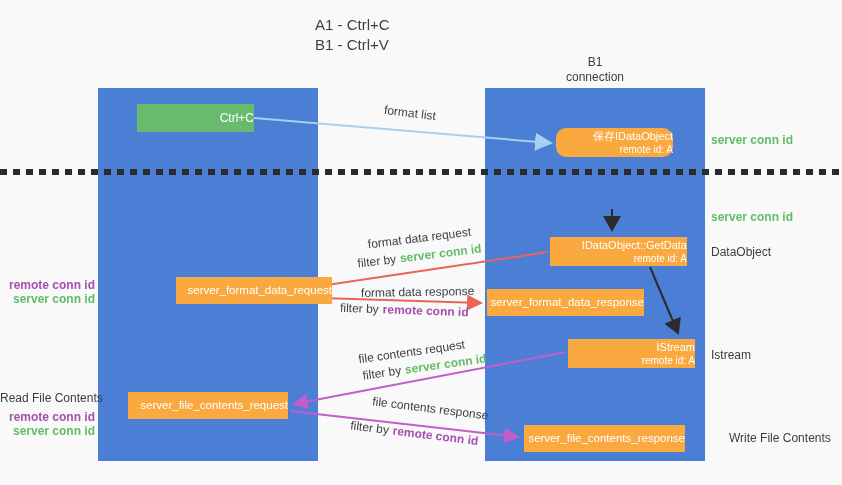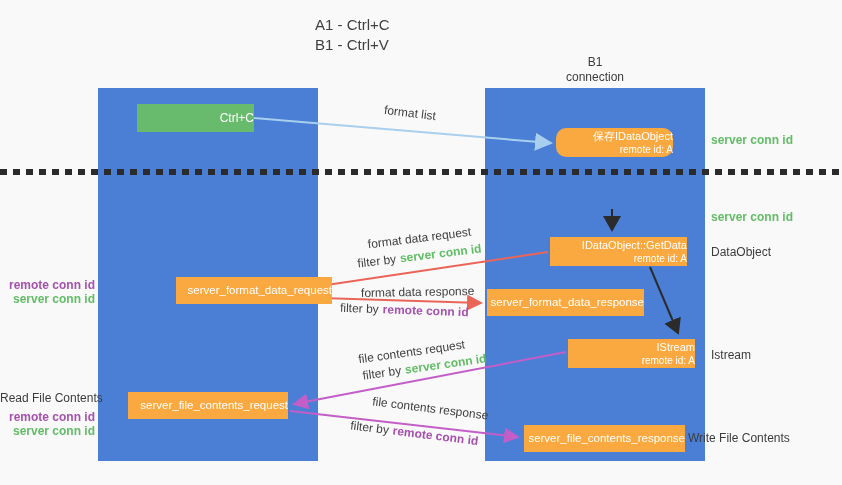--- a/index.html
+++ b/index.html
@@ -142,21 +142,21 @@
     <span>file contents response</span>
   </div>
   <div class="abs flow-label" style="left:350px;top:426px;width:125px;transform:rotate(7deg);">
     <span class="fb">filter by</span><span class="purple-t">remote conn id</span>
   </div>
 
   <div class="abs side-label green-t" style="left:711px;top:133px;">server conn id</div>
   <div class="abs side-label green-t" style="left:711px;top:210px;">server conn id</div>
   <div class="abs side-label" style="left:711px;top:245px;">DataObject</div>
   <div class="abs side-label" style="left:711px;top:348px;">Istream</div>
-  <div class="abs side-label" style="left:688px;top:431px;">Write File Contents</div>
+  <div class="abs side-label" style="left:729px;top:431px;">Write File Contents</div>
 
   <div class="abs side-label left-stack" style="top:278px;">
     <div class="purple-t">remote conn id</div>
     <div class="green-t">server conn id</div>
   </div>
   <div class="abs side-label left-stack" style="top:391px;">
     <div>Read File Contents</div>
     <div class="purple-t" style="margin-top:5px;">remote conn id</div>
     <div class="green-t">server conn id</div>
   </div>

